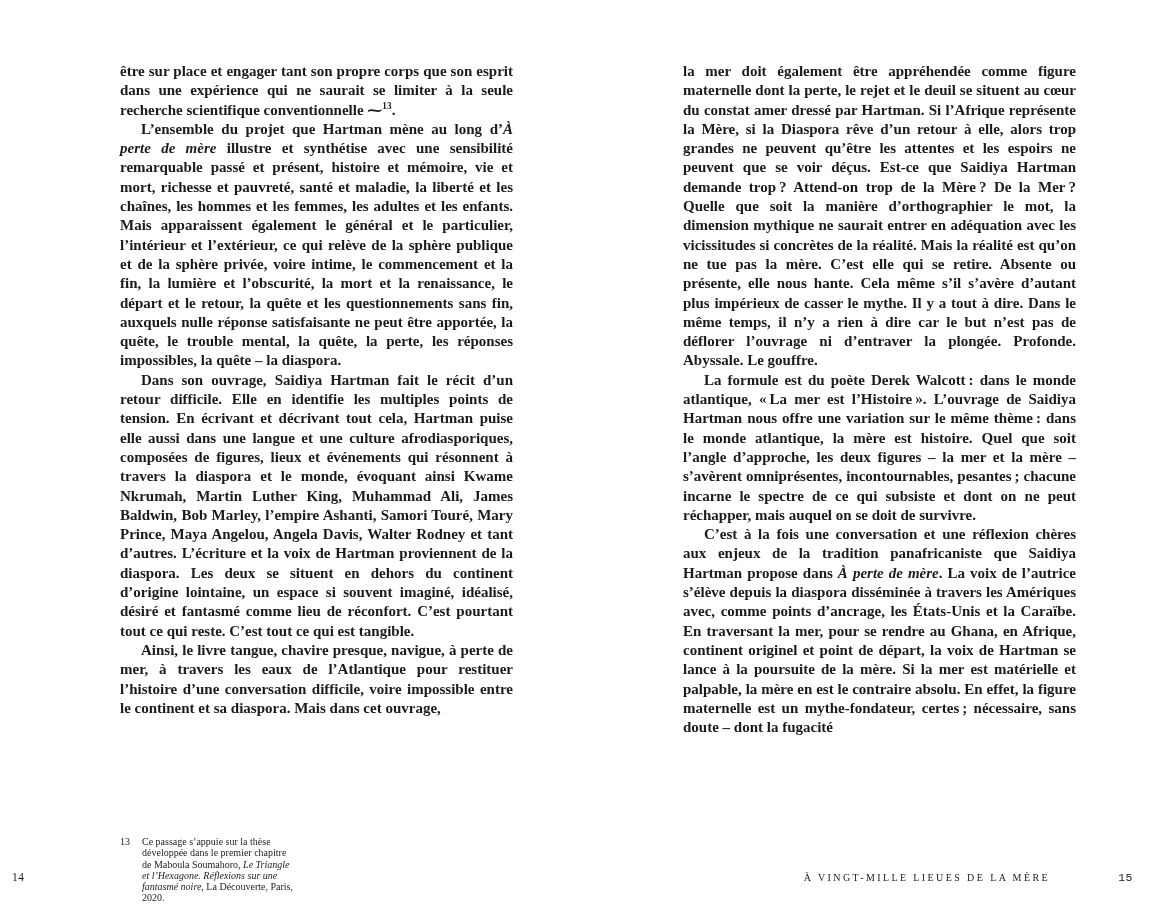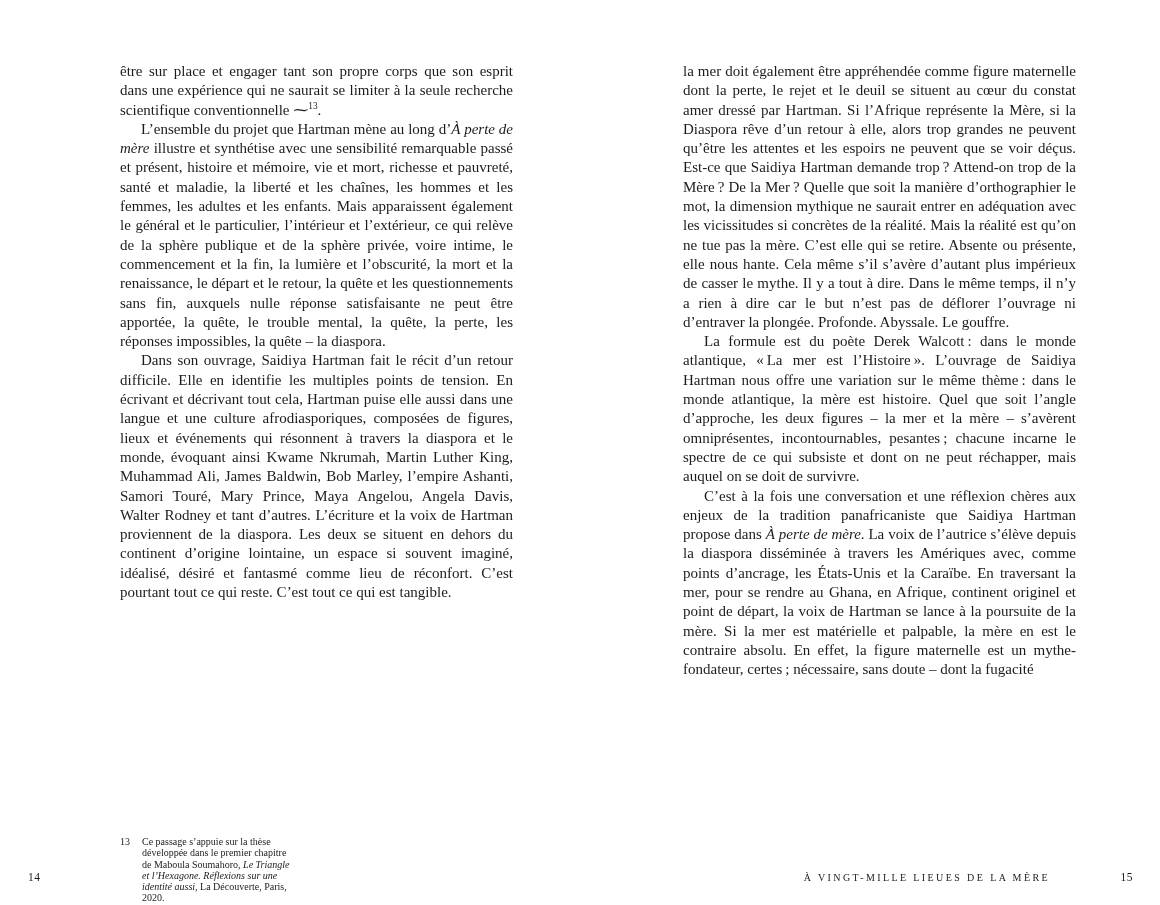--- a/index.html
+++ b/index.html
@@ -27,20 +27,21 @@
     font-size: 15px;
     line-height: 19.3px;
     hyphens: auto;
     -webkit-hyphens: auto;
   }
   #col-left  { left: 120px; }
   #col-right { left: 683px; }
   p.para {
     margin: 0;
     padding: 0;
+    font-weight: bold;
   }
   p.para.indent {
     text-indent: 21px;
   }
   em { font-style: italic; }
   sup {
     font-size: 62%;
     line-height: 0;
     vertical-align: super;
   }
@@ -60,22 +61,22 @@
   }
   .footnote-text {
     width: 152px;
   }
   .page-number {
     position: absolute;
     top: 871px;
     font-size: 11.5px;
     letter-spacing: 0.5px;
   }
-  .pn-left  { left: 28px; }
-  .pn-right { right: 27px; }
+  .pn-left  { left: 12px; }
+  .pn-right { right: 27px; font-family: Liberation Mono, monospace; }
   .running-footer {
     position: absolute;
     top: 872px;
     left: 657px;
     width: 393px;
     text-align: right;
     font-size: 10px;
     letter-spacing: 2.4px;
     text-transform: uppercase;
     white-space: nowrap;
@@ -84,25 +85,26 @@
 </head>
 <body>
 
 <div class="spread">
 
   <div>
     <div class="text-column" id="col-left">
         <p class="para"><span>être sur place et engager tant son propre corps que son esprit dans une expérience qui ne saurait se limiter à la seule recherche scientifique conventionnelle&nbsp;⁓</span><sup>13</sup><span>.</span></p>
         <p class="para indent"><span>L’ensemble du projet que Hartman mène au long d’</span><em>À perte de mère</em><span> illustre et synthétise avec une sensibilité remarquable passé et présent, histoire et mémoire, vie et mort, richesse et pauvreté, santé et maladie, la liberté et les chaînes, les hommes et les femmes, les adultes et les enfants. Mais apparaissent également le général et le particulier, l’intérieur et l’extérieur, ce qui relève de la sphère publique et de la sphère privée, voire intime, le commencement et la fin, la lumière et l’obscurité, la mort et la renaissance, le départ et le retour, la quête et les questionnements sans fin, auxquels nulle réponse satisfaisante ne peut être apportée, la quête, le trouble mental, la quête, la perte, les réponses impossibles, la quête – la diaspora.</span></p>
         <p class="para indent"><span>Dans son ouvrage, Saidiya Hartman fait le récit d’un retour difficile. Elle en identifie les multiples points de tension. En écrivant et décrivant tout cela, Hartman puise elle aussi dans une langue et une culture afrodiasporiques, composées de figures, lieux et événements qui résonnent à travers la diaspora et le monde, évoquant ainsi Kwame Nkrumah, Martin Luther King, Muhammad Ali, James Baldwin, Bob Marley, l’empire Ashanti, Samori Touré, Mary Prince, Maya Angelou, Angela Davis, Walter Rodney et tant d’autres. L’écriture et la voix de Hartman proviennent de la diaspora. Les deux se situent en dehors du continent d’origine lointaine, un espace si souvent imaginé, idéalisé, désiré et fantasmé comme lieu de réconfort. C’est pourtant tout ce qui reste. C’est tout ce qui est tangible.</span></p>
+        <p class="para indent"><span>Ainsi, le livre tangue, chavire presque, navigue, à perte de mer, à travers les eaux de l’Atlantique pour restituer l’histoire d’une conversation difficile, voire impossible entre le continent et sa diaspora. Mais dans cet ouvrage,</span></p>
       </div>
 
     <div class="footnote">
       <div class="footnote-number">13</div>
-      <div class="footnote-text"><span>Ce passage s’appuie sur la thèse développée dans le premier chapitre de Maboula Soumahoro, </span><em>Le Triangle et l’Hexagone. Réflexions sur une identité aussi</em><span>, La Découverte, Paris, 2020.</span></div>
+      <div class="footnote-text"><span>Ce passage s’appuie sur la thèse développée dans le premier chapitre de Maboula Soumahoro, </span><em>Le Triangle et l’Hexagone. Réflexions sur une fantasmé noire</em><span>, La Découverte, Paris, 2020.</span></div>
     </div>
 
     <div class="page-number pn-left">14</div>
   </div>
 
   <div>
     <div class="text-column" id="col-right">
         <p class="para"><span>la mer doit également être appréhendée comme figure maternelle dont la perte, le rejet et le deuil se situent au cœur du constat amer dressé par Hartman. Si l’Afrique représente la Mère, si la Diaspora rêve d’un retour à elle, alors trop grandes ne peuvent qu’être les attentes et les espoirs ne peuvent que se voir déçus. Est-ce que Saidiya Hartman demande trop ? Attend-on trop de la Mère ? De la Mer ? Quelle que soit la manière d’orthographier le mot, la dimension mythique ne saurait entrer en adéquation avec les vicissitudes si concrètes de la réalité. Mais la réalité est qu’on ne tue pas la mère. C’est elle qui se retire. Absente ou présente, elle nous hante. Cela même s’il s’avère d’autant plus impérieux de casser le mythe. Il y a tout à dire. Dans le même temps, il n’y a rien à dire car le but n’est pas de déflorer l’ouvrage ni d’entraver la plongée. Profonde. Abyssale. Le gouffre.</span></p>
         <p class="para indent"><span>La formule est du poète Derek Walcott : dans le monde atlantique, « La mer est l’Histoire ». L’ouvrage de Saidiya Hartman nous offre une variation sur le même thème : dans le monde atlantique, la mère est histoire. Quel que soit l’angle d’approche, les deux figures – la mer et la mère – s’avèrent omniprésentes, incontournables, pesantes ; chacune incarne le spectre de ce qui subsiste et dont on ne peut réchapper, mais auquel on se doit de survivre.</span></p>
         <p class="para indent"><span>C’est à la fois une conversation et une réflexion chères aux enjeux de la tradition panafricaniste que Saidiya Hartman propose dans </span><em>À perte de mère</em><span>. La voix de l’autrice s’élève depuis la diaspora disséminée à travers les Amériques avec, comme points d’ancrage, les États-Unis et la Caraïbe. En traversant la mer, pour se rendre au Ghana, en Afrique, continent originel et point de départ, la voix de Hartman se lance à la poursuite de la mère. Si la mer est matérielle et palpable, la mère en est le contraire absolu. En effet, la figure maternelle est un mythe-fondateur, certes ; nécessaire, sans doute – dont la fugacité</span></p>

